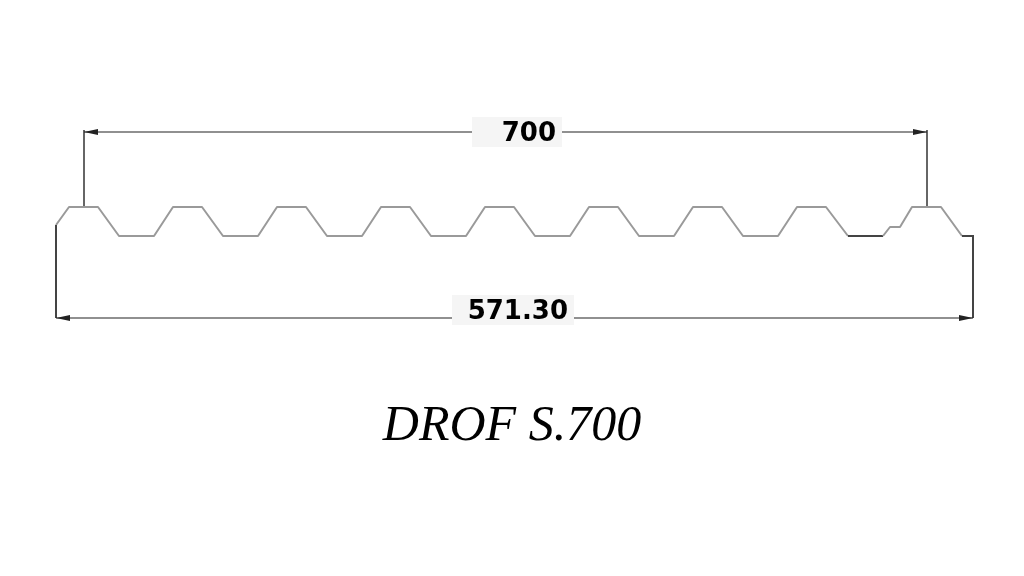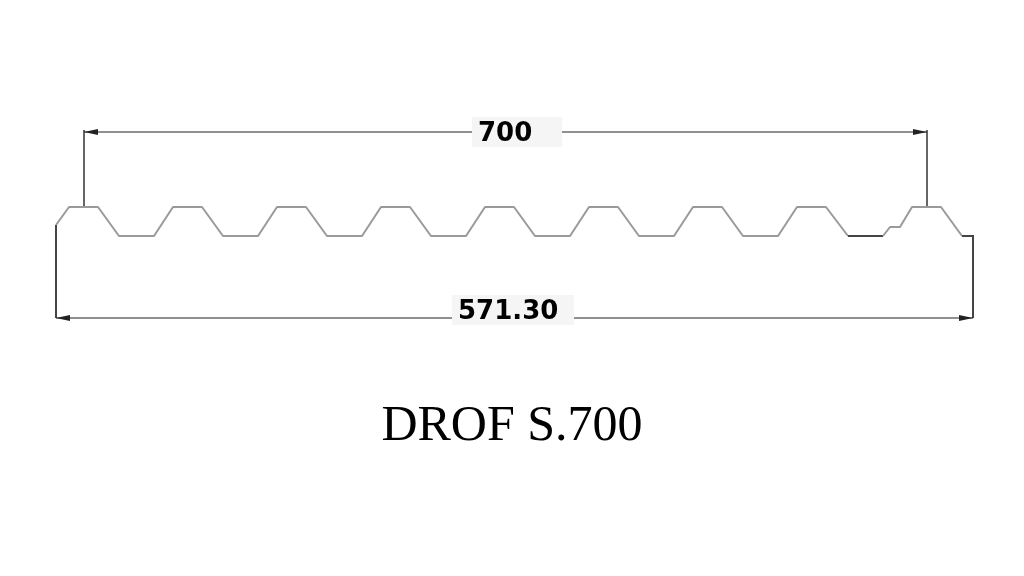--- a/index.html
+++ b/index.html
@@ -1,26 +1,26 @@
 <!DOCTYPE html>
 <html><head>
 <meta charset="utf-8">
 <style>
   html, body { margin: 0; padding: 0; background: #ffffff; }
   body { width: 1024px; height: 576px; position: relative; overflow: hidden; font-family: "Liberation Sans", sans-serif; }
   #drawing { position: absolute; left: 0; top: 0; width: 1024px; height: 576px; }
   .dim-label {
     position: absolute; background: #f5f5f5; color: #000; font-family: "DejaVu Sans", sans-serif;
-    font-weight: bold; font-size: 26px; line-height: 30px; padding: 0 6px; text-align: left;
+    font-weight: bold; font-size: 26px; line-height: 30px; padding: 0 6px; text-align: right;
   }
   #dim-top-label { left: 472px; top: 117px; width: 78px; }
   #dim-bottom-label { left: 452px; top: 295px; width: 110px; }
   #title {
     position: absolute; left: 0; width: 1024px; top: 393px; text-align: center;
-    font-family: "Liberation Serif", "DejaVu Serif", serif; font-size: 50px; line-height: 60px; color: #000;
+    font-family: "Liberation Serif", "DejaVu Serif", serif; font-size: 50px; line-height: 60px; color: #000; font-style: italic;
   }
 </style>
 </head>
 <body>
 
 <svg id="drawing" viewBox="0 0 1024 576" xmlns="http://www.w3.org/2000/svg">
   <defs>
     <marker id="arrow-end" markerWidth="14" markerHeight="6" refX="14" refY="3" orient="auto" markerUnits="userSpaceOnUse">
       <path d="M0,0 L14,3 L0,6 Z" fill="#222"></path>
     </marker>

